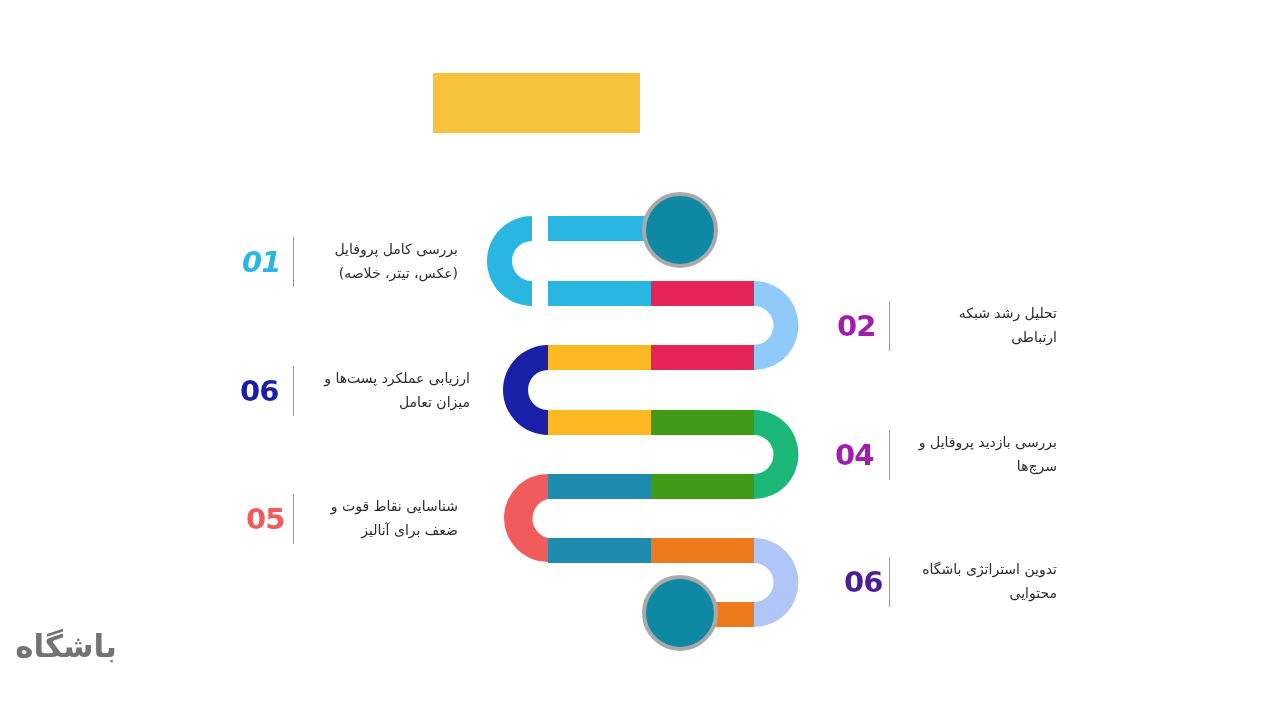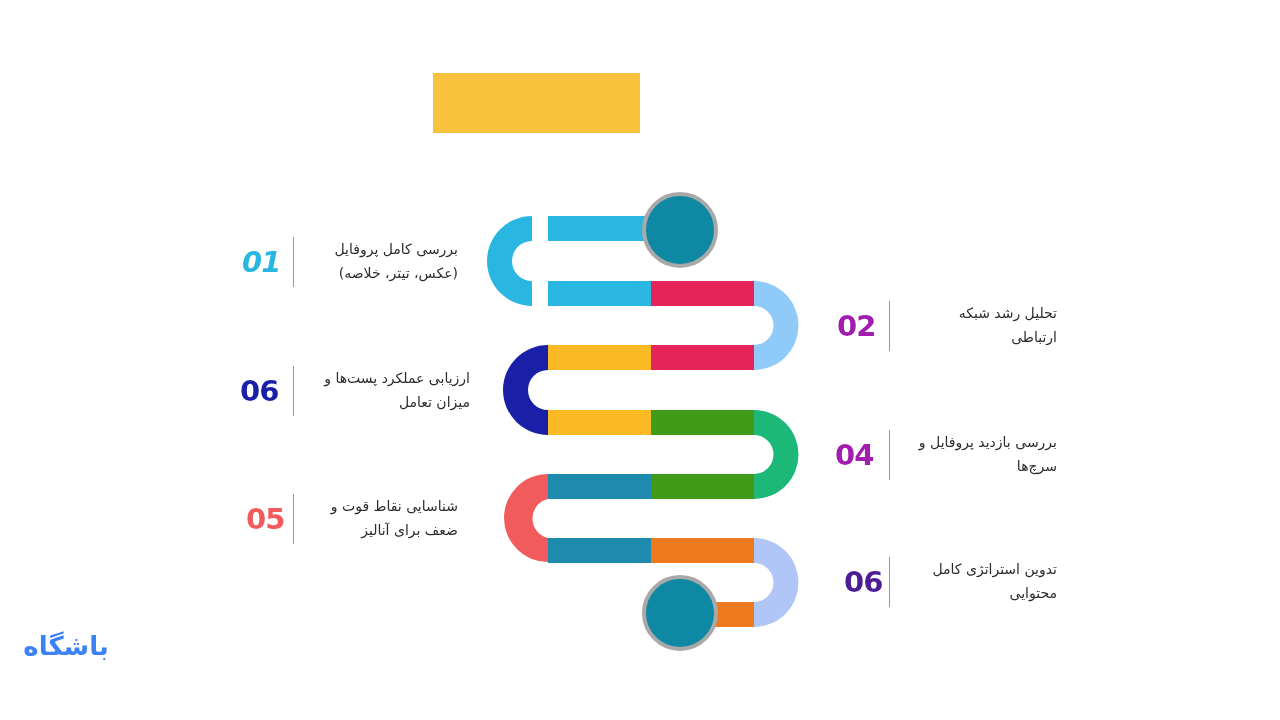--- a/index.html
+++ b/index.html
@@ -11,21 +11,21 @@
            font-family:"DejaVu Sans", sans-serif; font-weight:bold; font-size:27px; color:#3a3a3a;
            white-space:nowrap; line-height:44px; }
   .path { position:absolute; left:0; top:0; }
   .item { position:absolute; height:52px; }
   .num { position:absolute; top:8px; font-family:"DejaVu Sans", sans-serif; font-weight:bold;
          font-size:29px; letter-spacing:-1px; }
   .sep { position:absolute; top:0; width:1px; height:50px; background:#9a9a9a; }
   .desc { position:absolute; top:0; direction:rtl; text-align:right; font-size:14px; line-height:24px;
           color:#2c2c2c; white-space:nowrap; font-family:"DejaVu Sans", sans-serif; }
   .logo { position:absolute; left:14px; top:626px; width:104px; direction:rtl; text-align:center;
-          color:#3b82f6; font-weight:bold; font-size:26px; line-height:40px; font-family:"DejaVu Sans", sans-serif; }
+          color:#737373; font-weight:bold; font-size:31px; line-height:40px; font-family:"DejaVu Sans", sans-serif; }
 </style>
 </head>
 <body>
 
 <div class="title-wrap">
   <div class="title-hl"></div>
 </div>
 
 <svg class="path" width="1280" height="720">
 
@@ -106,20 +106,20 @@
   <div class="desc" style="right:12px;">
     <div>شناسایی نقاط قوت و</div>
     <div>ضعف برای آنالیز</div>
   </div>
 </div>
 
 <div class="item" style="left:835px; top:557px; width:230px;">
   <div class="num" style="left:9px; color:#4c1d95;">06</div>
   <div class="sep" style="left:54px;"></div>
   <div class="desc" style="right:8px;">
-    <div>تدوین استراتژی کامل</div>
+    <div>تدوین استراتژی باشگاه</div>
     <div>محتوایی</div>
   </div>
 </div>
 
 <div class="logo">
   <div>باشگاه</div>
 </div>
 
 </body></html>

